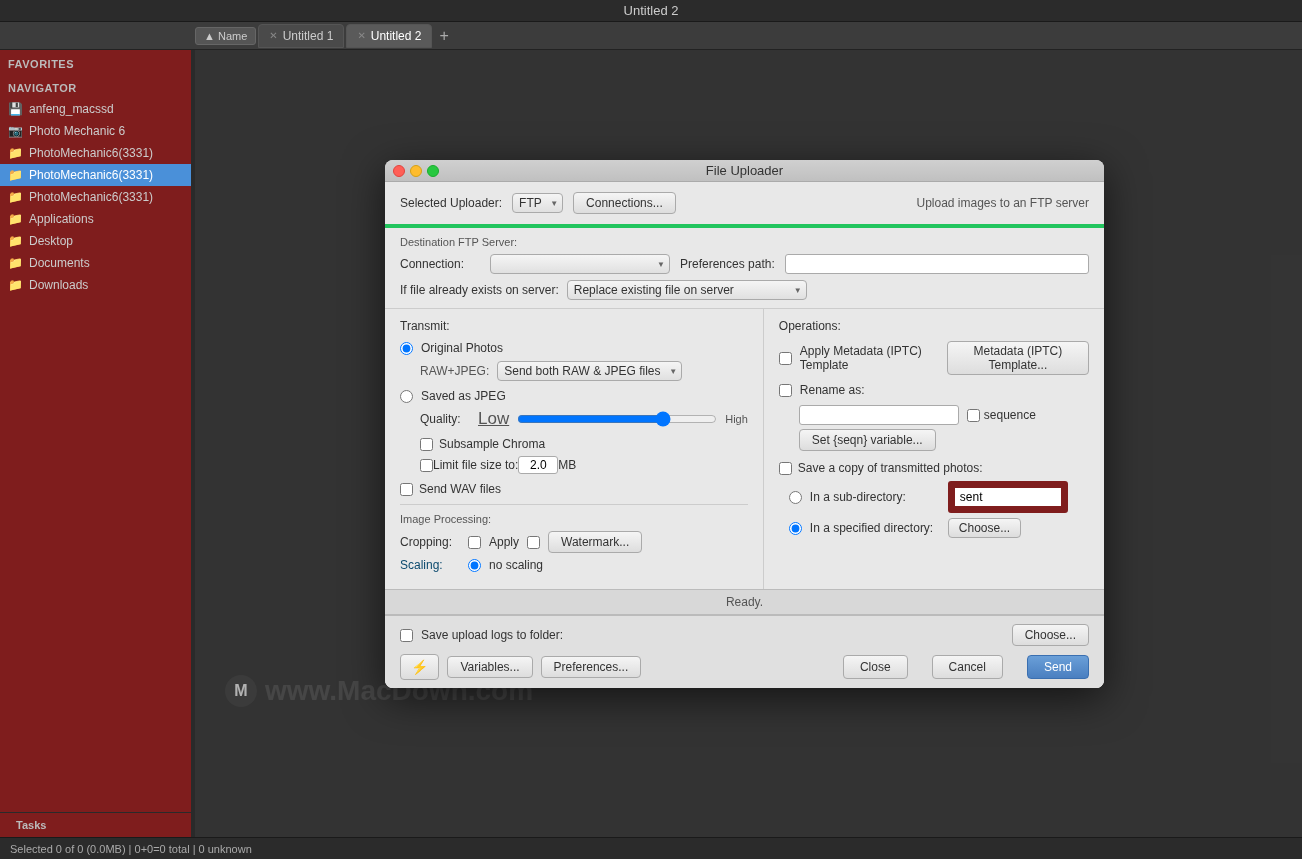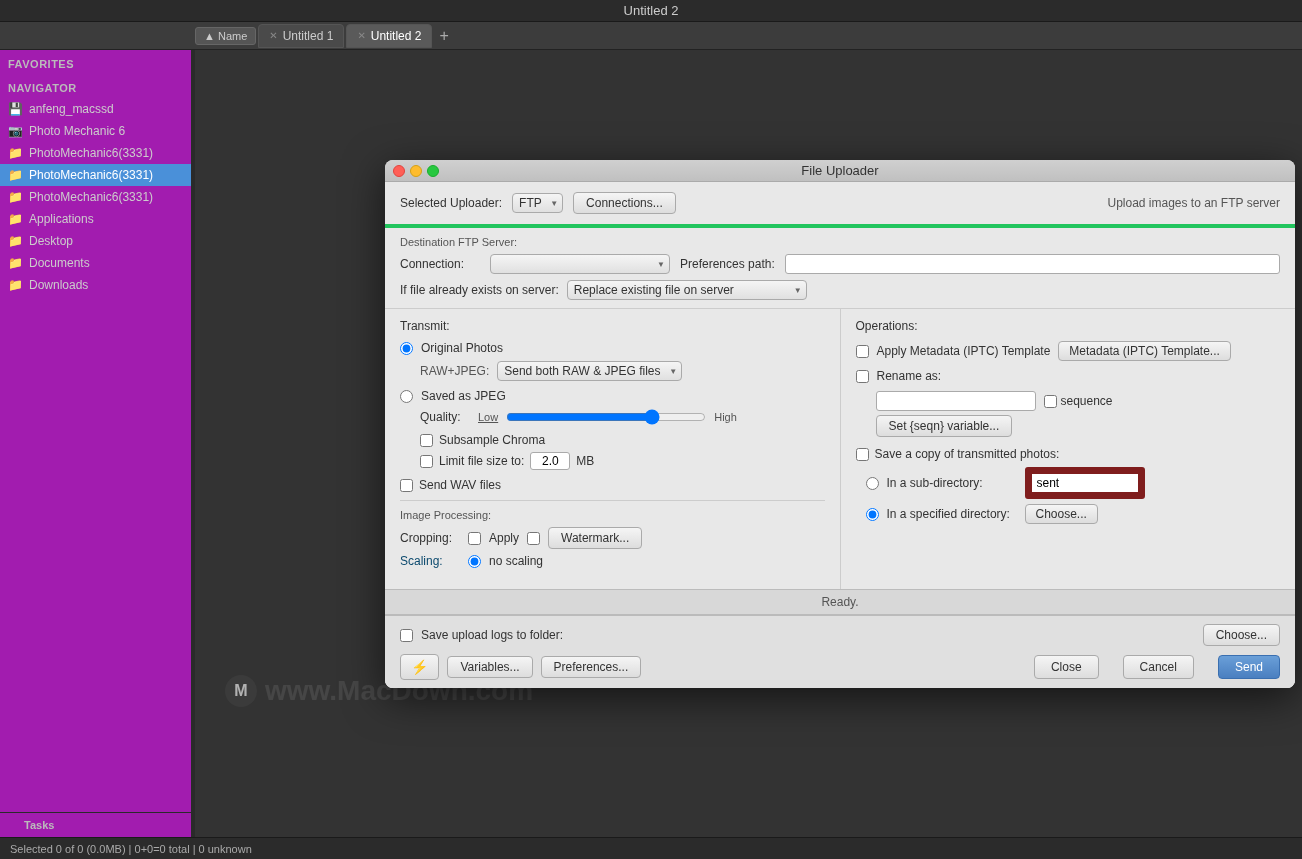--- a/index.html
+++ b/index.html
@@ -82,21 +82,21 @@
 
     
     .main-layout {
       display: flex;
       height: calc(859px - 22px - 28px - 22px);
     }
 
     
     .sidebar {
       width: 192px;
-      background: #a21caf;
+      background: #7f1d1d;
       border-right: 1px solid #2a2a2a;
       display: flex;
       flex-direction: column;
       flex-shrink: 0;
     }
     .sidebar-item {
       display: flex;
       align-items: center;
       padding: 3px 8px;
       gap: 5px;
@@ -113,21 +113,21 @@
       font-size: 11px;
       font-weight: bold;
       padding: 8px 8px 4px;
       text-transform: uppercase;
       letter-spacing: 0.5px;
     }
 
     
     .tasks-section {
       border-top: 1px solid #2a2a2a;
-      padding: 6px 24px;
+      padding: 6px 16px;
     }
     .tasks-label {
       color: #bbb;
       font-size: 11px;
       font-weight: bold;
     }
 
     
     .content-area {
       flex: 1;
@@ -171,21 +171,21 @@
       top: 0; left: 0; right: 0; bottom: 0;
       background: rgba(0,0,0,0.3);
       display: flex;
       align-items: center;
       justify-content: center;
       z-index: 100;
     }
 
     
     .dialog {
-      width: 910px;
+      width: 719px;
       background: #e8e8e8;
       border-radius: 8px;
       box-shadow: 0 10px 40px rgba(0,0,0,0.6);
       overflow: hidden;
       position: absolute;
       top: 110px;
       left: 190px;
     }
     .dialog-titlebar {
       background: linear-gradient(to bottom, #d0d0d0, #c0c0c0);
@@ -376,21 +376,20 @@
       display: flex;
       align-items: center;
       gap: 6px;
       margin-left: 20px;
       margin-bottom: 5px;
     }
     .check-row label { font-size: 12px; color: #333; }
     .limit-row {
       display: flex;
       align-items: center;
-      gap: 6px;
       margin-left: 20px;
       margin-bottom: 8px;
     }
     .limit-row label { font-size: 12px; color: #333; }
     .mb-input {
       width: 40px;
       background: white;
       border: 1px solid #aaa;
       border-radius: 3px;
       padding: 1px 3px;
@@ -709,21 +708,21 @@
                 </div>
               </div>
 
               <div class="radio-row">
                 <input type="radio" name="transmit" style="">
                 <span class="radio-label">Saved as JPEG</span>
               </div>
 
               <div class="quality-row">
                 <span class="quality-label">Quality:</span>
-                <span style="font-size:11px;color:#555;text-decoration:underline;">Low</span>
+                <span style="font-size:17px;color:#555;text-decoration:underline;">Low</span>
                 <input type="range" min="0" max="100" value="75" style="">
                 <span style="font-size:11px;color:#555;">High</span>
               </div>
 
               <div class="check-row">
                 <input type="checkbox" style="">
                 <label>Subsample Chroma</label>
               </div>
 
               <div class="limit-row">

